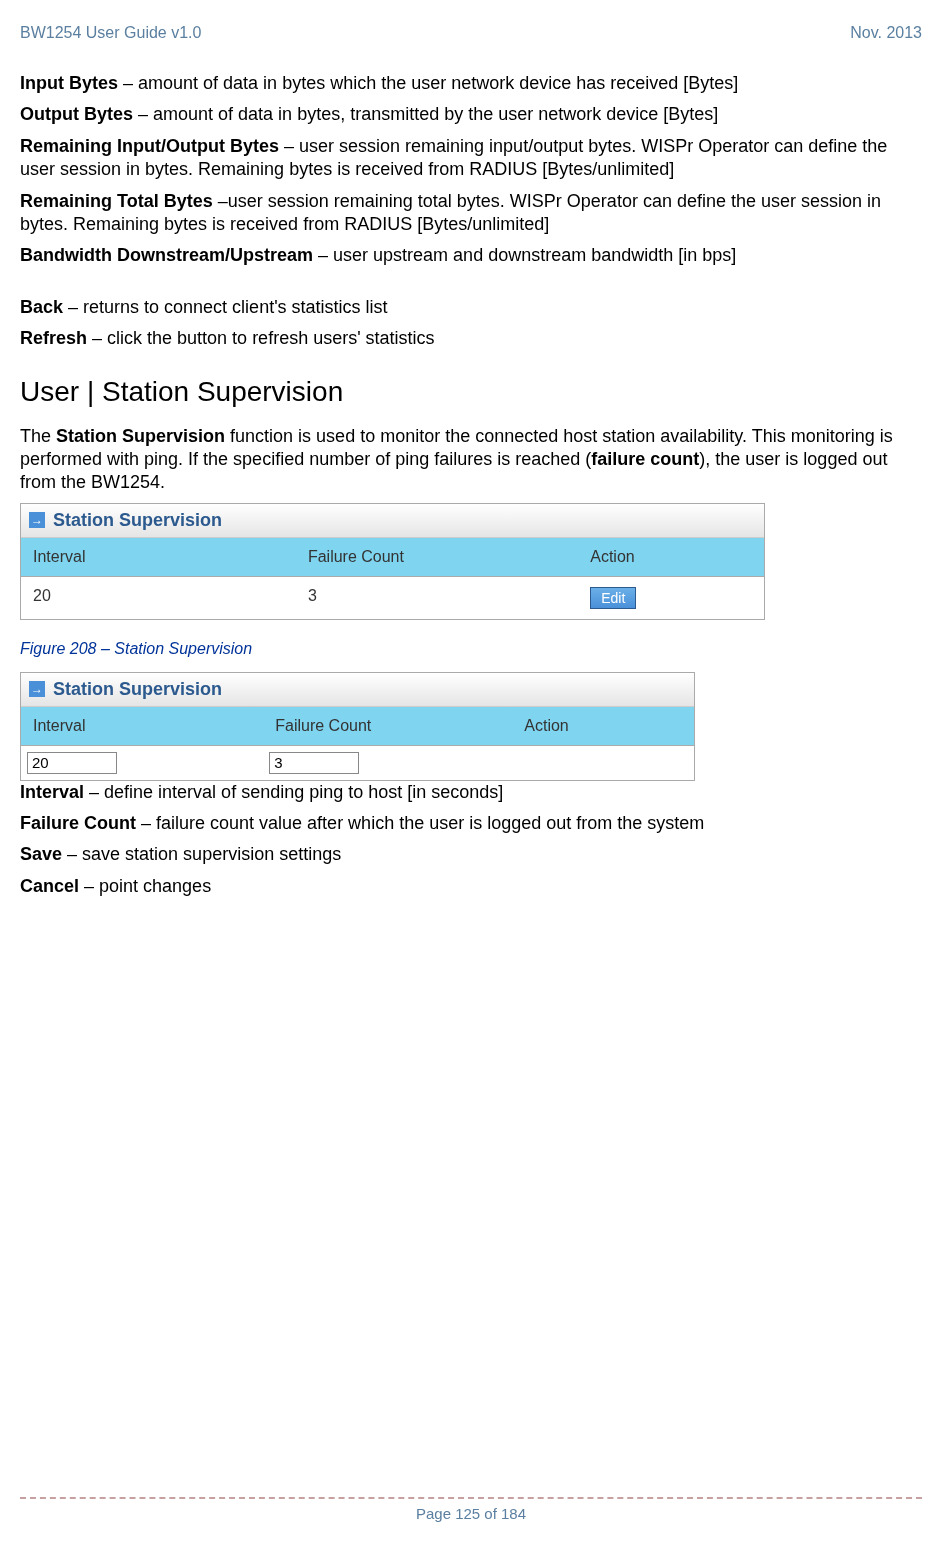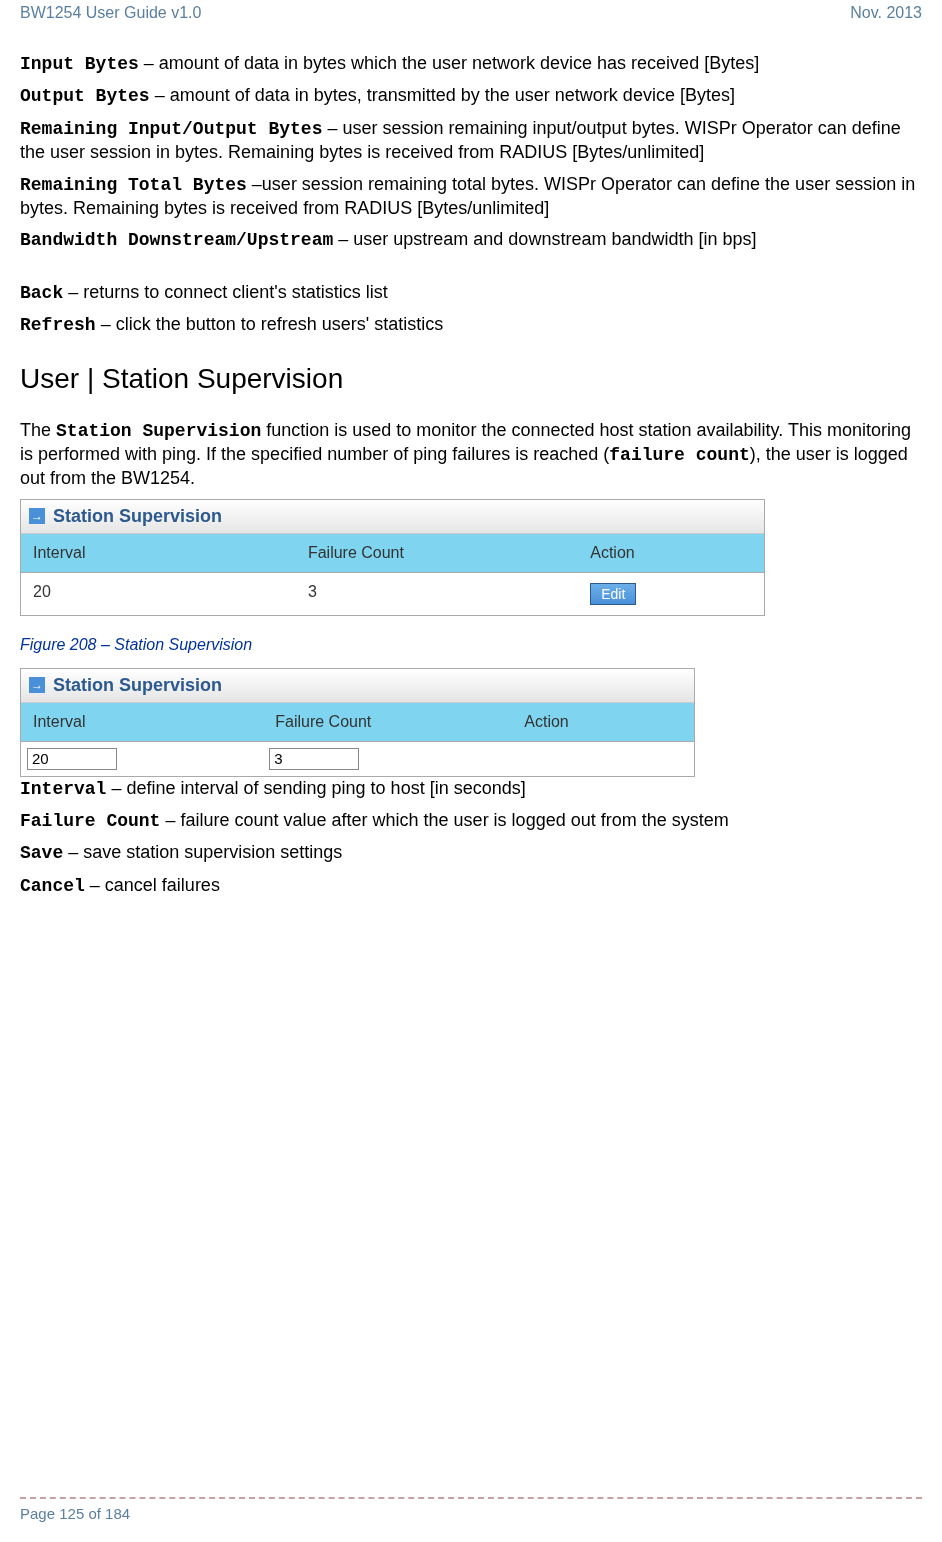--- a/index.html
+++ b/index.html
@@ -9,47 +9,46 @@
     }
     body {
       font-family: Arial, Helvetica, sans-serif;
       width: 942px;
       height: 1542px;
       background: #fff;
       position: relative;
       padding: 0;
     }
     .page {
-      padding: 4px 20px 0 20px;
+      padding: 24px 20px 0 20px;
     }
     .header-row {
       display: flex;
       justify-content: space-between;
       color: #5a7fa0;
       font-size: 16px;
       margin-bottom: 30px;
     }
     .body-text {
       font-size: 18px;
       line-height: 1.3;
       margin-bottom: 8px;
       color: #000;
     }
     .bold {
       font-weight: bold;
-      font-family: Liberation Mono, monospace;
     }
     .spacer-md {
       height: 20px;
     }
     .heading {
       font-size: 28px;
       font-weight: normal;
       margin-top: 25px;
-      margin-bottom: 24px;
+      margin-bottom: 17px;
       color: #000;
     }
     .figure-caption {
       color: #003399;
       font-style: italic;
       font-size: 16px;
       margin-top: 20px;
       margin-bottom: 14px;
     }
     .table-block {
@@ -127,21 +126,21 @@
       position: absolute;
       bottom: 20px;
       left: 20px;
       right: 20px;
     }
     .dashed-line {
       border-top: 2px dashed #c7a0a0;
       margin-bottom: 6px;
     }
     .page-num {
-      text-align: left;
+      text-align: center;
       color: #5a7fa0;
       font-size: 15px;
     }
   </style>
 </head>
 <body>
 
 <div class="page">
   <div class="header-row">
     <span>BW1254 User Guide v1.0</span>
@@ -209,21 +208,21 @@
         <input class="input-box" value="3" style="">
       </div>
     </div>
   </div>
 
 
   <div>
     <p class="body-text"><span class="bold">Interval</span><span> – define interval of sending ping to host [in seconds]</span></p>
     <p class="body-text"><span class="bold">Failure Count</span><span> – failure count value after which the user is logged out from the system</span></p>
     <p class="body-text"><span class="bold">Save</span><span> – save station supervision settings</span></p>
-    <p class="body-text"><span class="bold">Cancel</span><span> – cancel failures</span></p>
+    <p class="body-text"><span class="bold">Cancel</span><span> – point changes</span></p>
   </div>
 
   <div class="spacer-md"></div>
 
 
 </div>
 
 <div class="footer-area">
   <div class="dashed-line"></div>
   <div class="page-num">Page 125 of 184</div>

